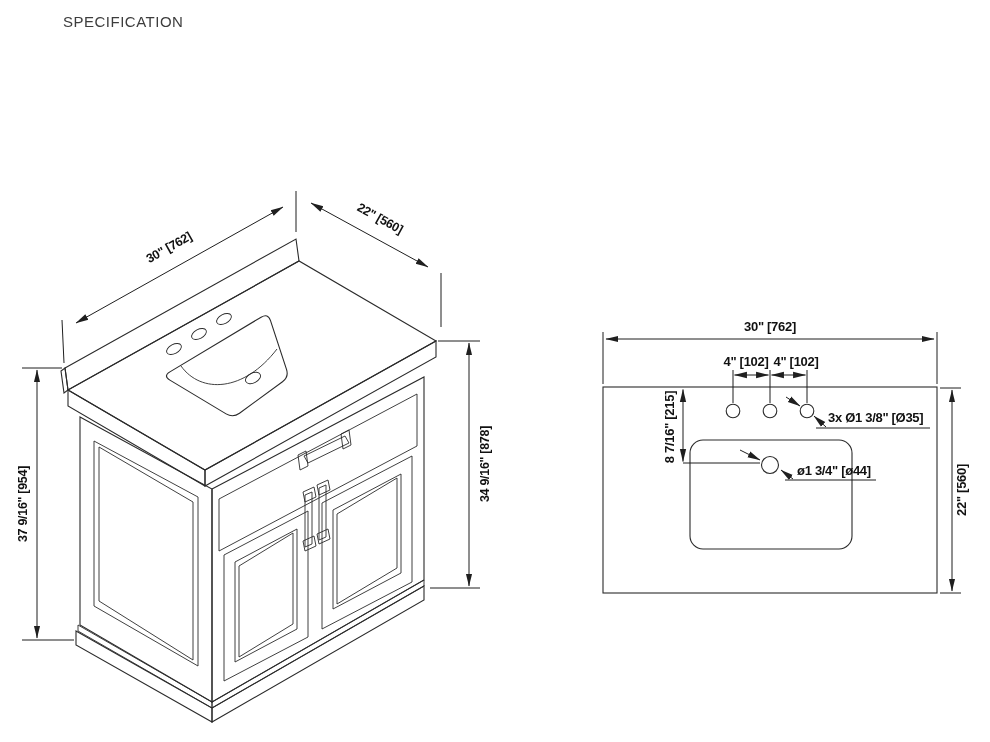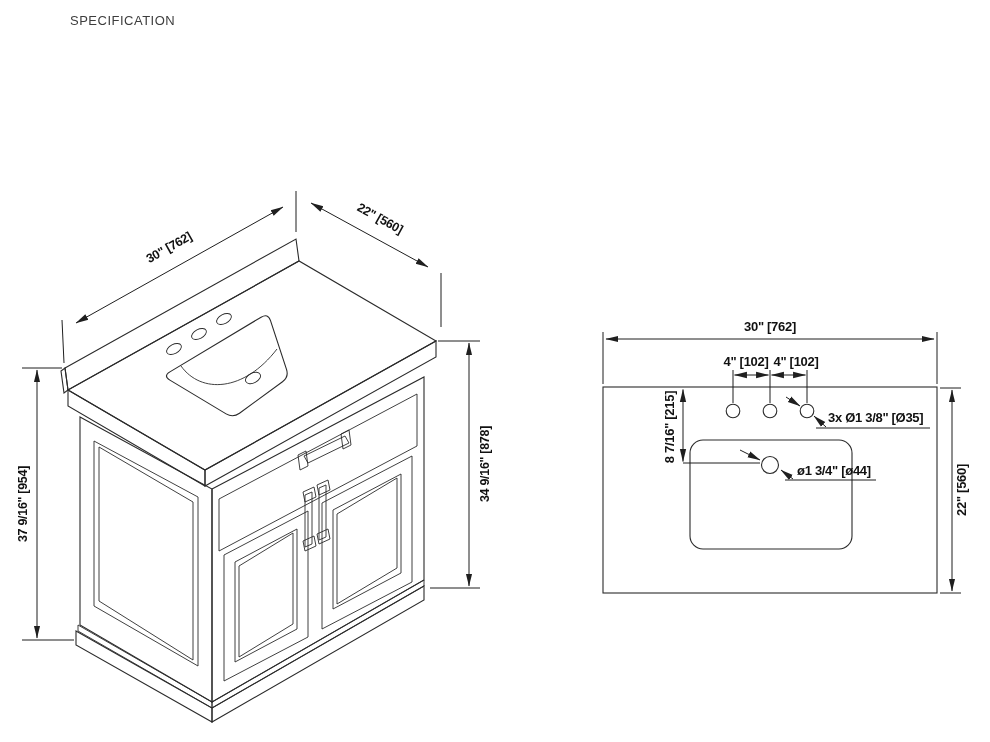--- a/index.html
+++ b/index.html
@@ -1,18 +1,18 @@
 <!DOCTYPE html>
 <html><head>
 <meta charset="utf-8">
 <style>
   html,body{margin:0;padding:0;background:#ffffff;}
   .canvas{position:relative;width:990px;height:742px;background:#ffffff;overflow:hidden;
           font-family:"Liberation Sans", sans-serif;}
-  .page-title{position:absolute;left:70px;top:13px;font-size:13px;color:#3d3d3d;
+  .page-title{position:absolute;left:63px;top:13px;font-size:15px;color:#3d3d3d;
               letter-spacing:.5px;font-weight:400;}
   svg{position:absolute;left:0;top:0;}
   .ln{stroke:#2b2b2b;stroke-width:1.1;fill:none;}
   .lnthin{stroke:#2b2b2b;stroke-width:0.9;fill:none;}
   .dimln{stroke:#1f1f1f;stroke-width:1;fill:none;}
   .dim{font-family:"Liberation Sans",sans-serif;font-weight:bold;font-size:12.5px;fill:#111;letter-spacing:-0.3px;}
   .dimbig{font-size:13px;}
 </style>
 </head>
 <body>

